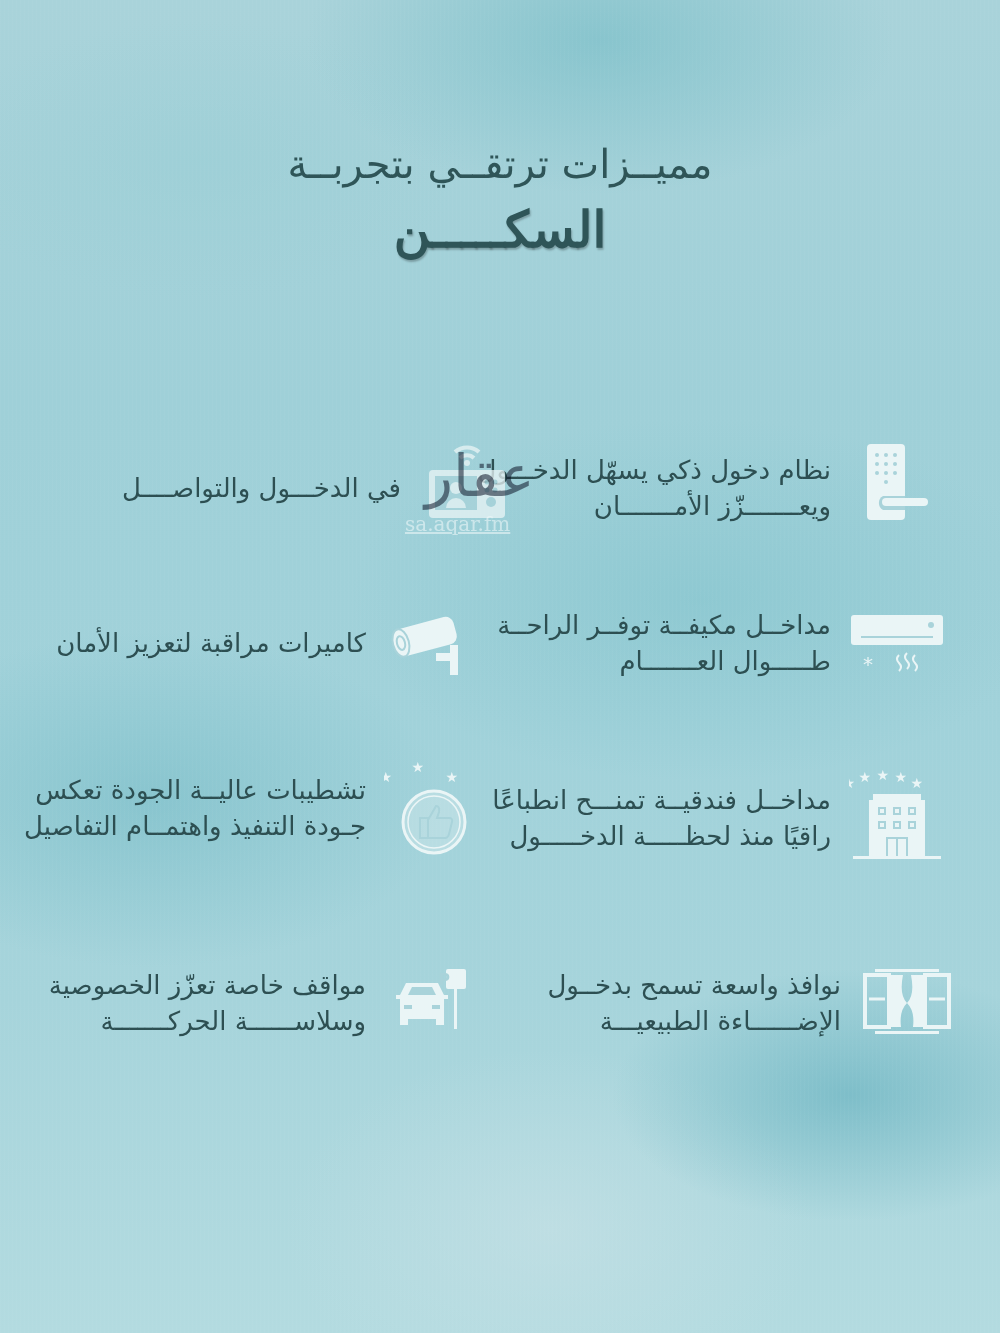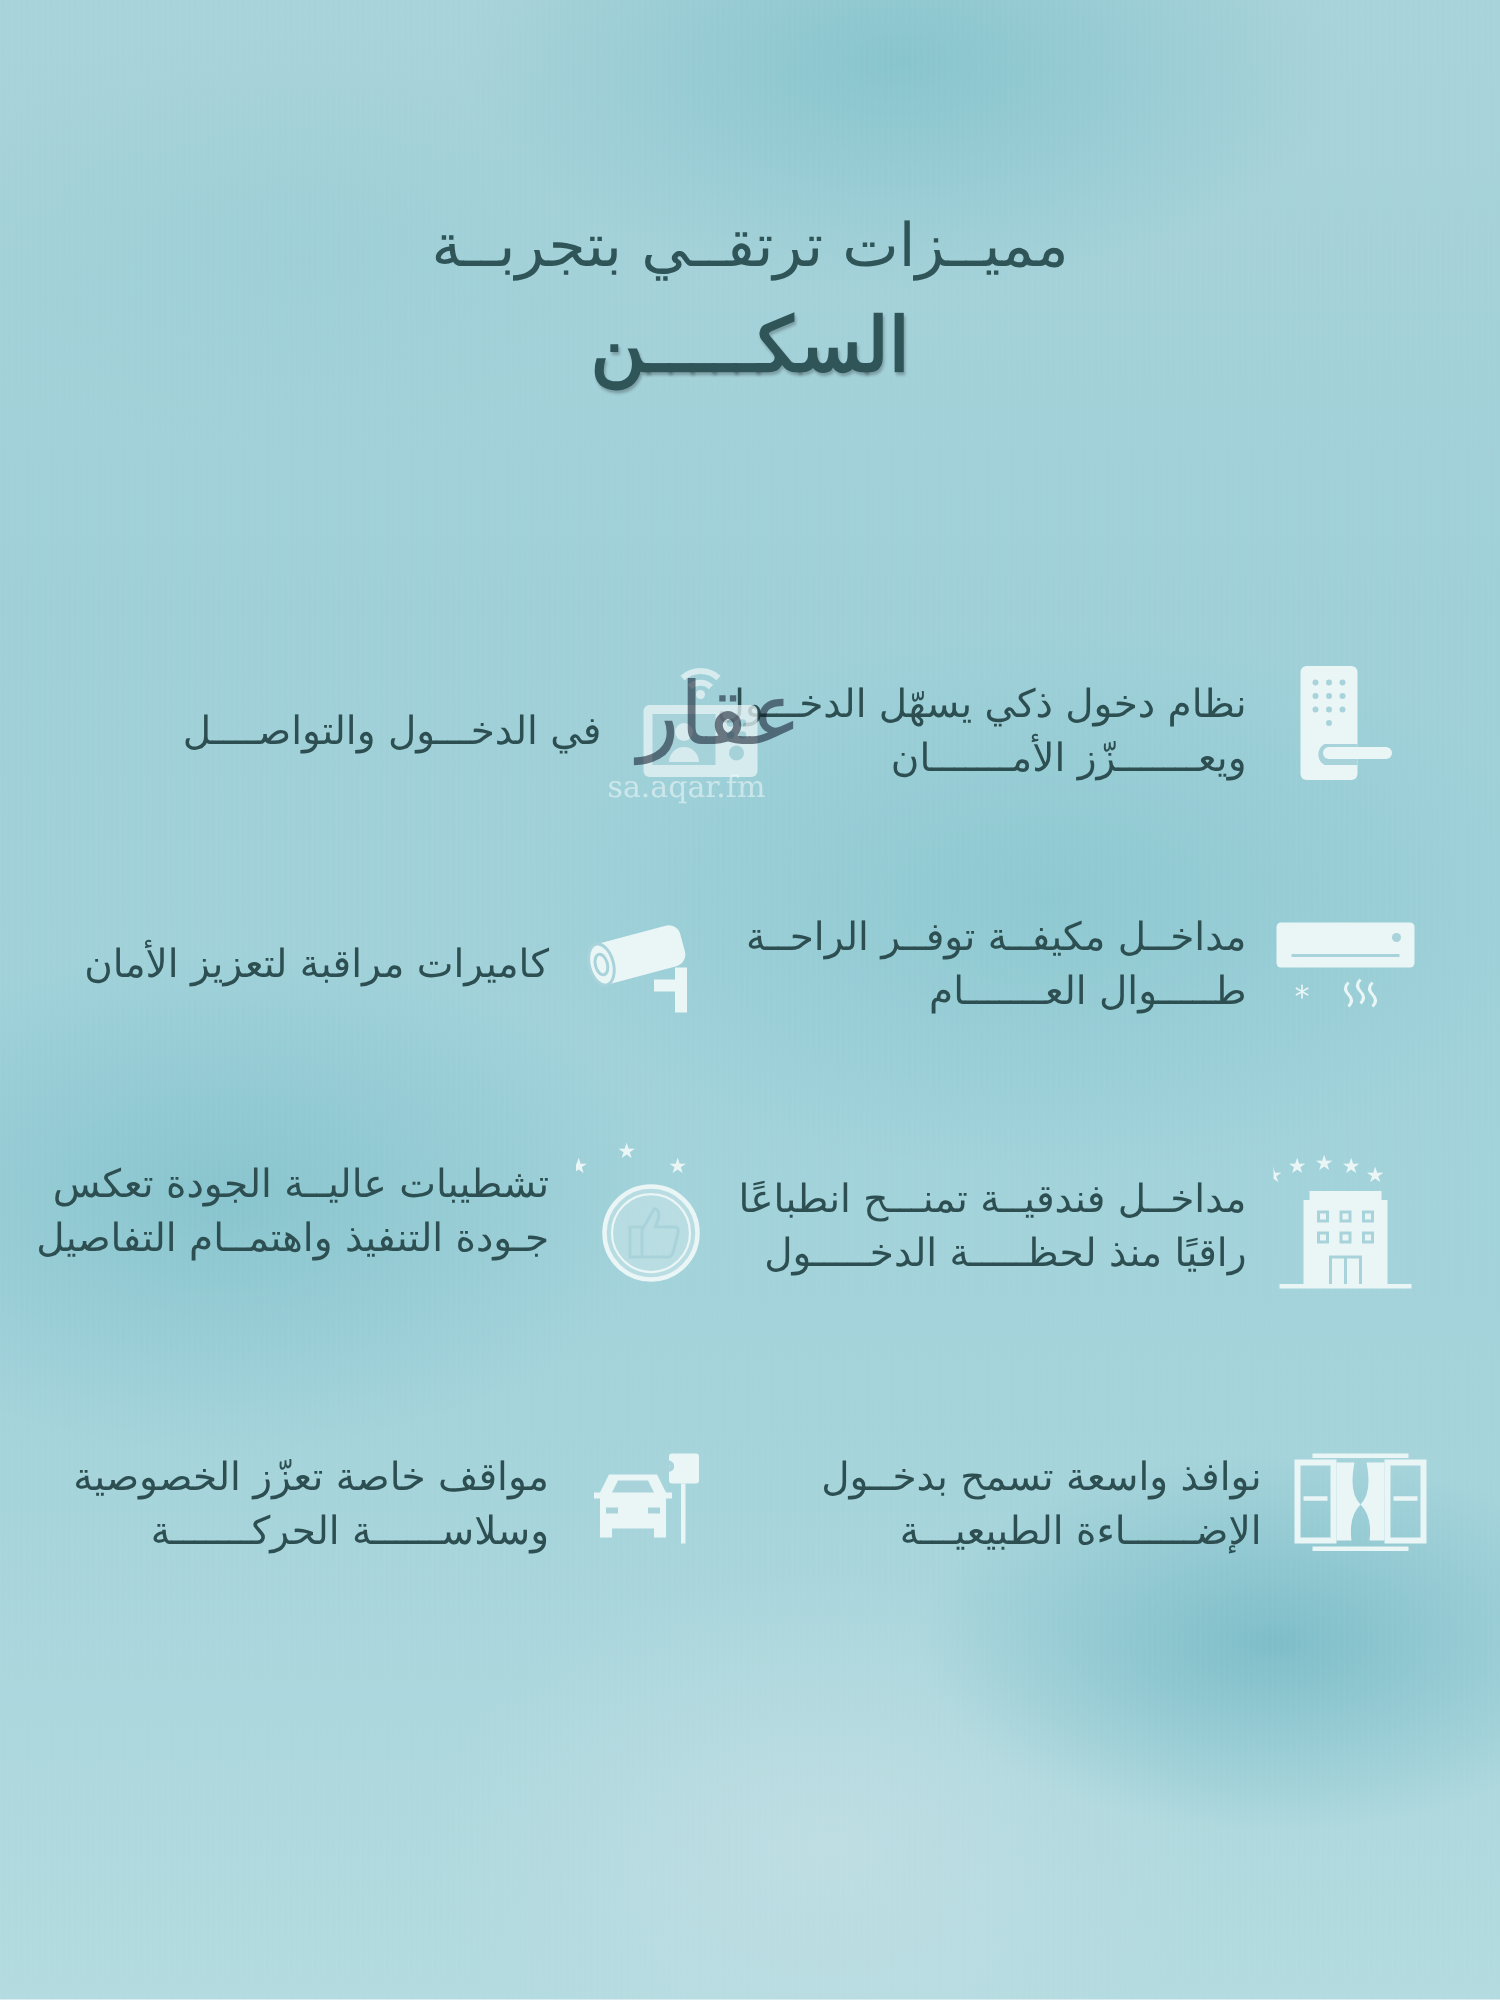--- a/index.html
+++ b/index.html
@@ -24,21 +24,21 @@
   .title-line2 { font-family: "DejaVu Serif", serif; font-size: 50px; line-height: 70px; font-weight: bold; text-shadow: 1px 2px 2px rgba(0,0,0,0.25); }
 
   .feature {
     position: absolute; display: flex; flex-direction: row; align-items: center; direction: rtl;
   }
   .feature .icon { width: 96px; height: 96px; flex: 0 0 96px; display: flex; align-items: center; justify-content: center; }
   .feature .icon svg { width: 100%; height: 100%; }
   .feature .text { margin-right: 18px; color: #2d4f52; font-family: "DejaVu Sans", sans-serif; font-size: 26px; line-height: 36px; white-space: nowrap; text-align: right; }
 
   .watermark { position: absolute; left: 405px; top: 450px; width: 140px; height: 100px; opacity: 0.55; }
-  .watermark .url { position: absolute; left: 0; top: 62px; font-family: "DejaVu Serif", serif; font-size: 20px; color: #f3fafb; }
+  .watermark .url { position: absolute; left: 0; top: 62px; font-family: "DejaVu Serif", serif; font-size: 20px; color: #f3fafb; text-decoration: underline; }
 </style>
 </head>
 <body>
 
 <div class="texture"></div>
 
 <div class="title-block">
   <div class="title-line1">مميــزات ترتقــي بتجربــة</div>
   <div class="title-line2">السكـــــن</div>
 </div>

